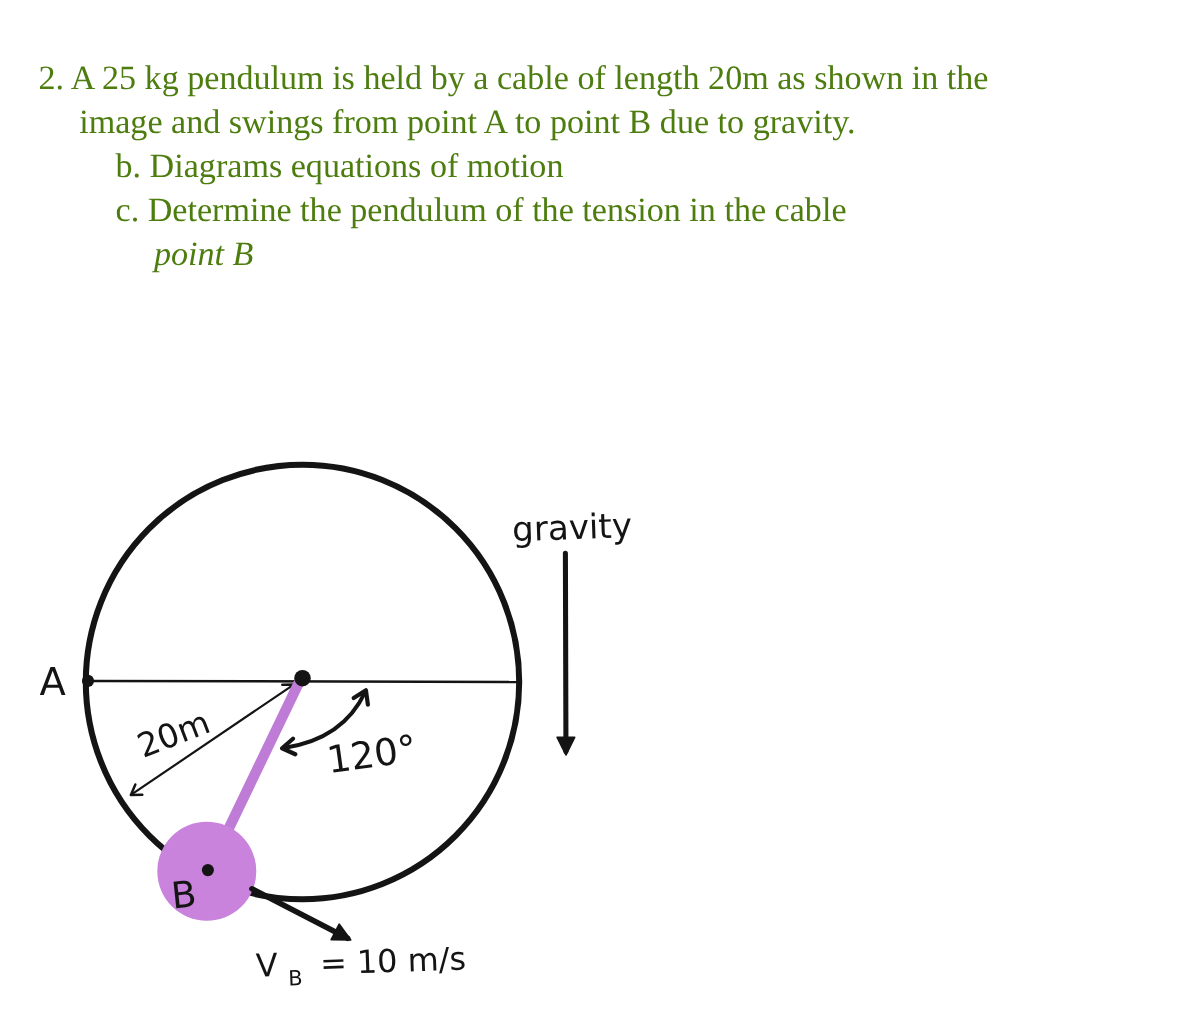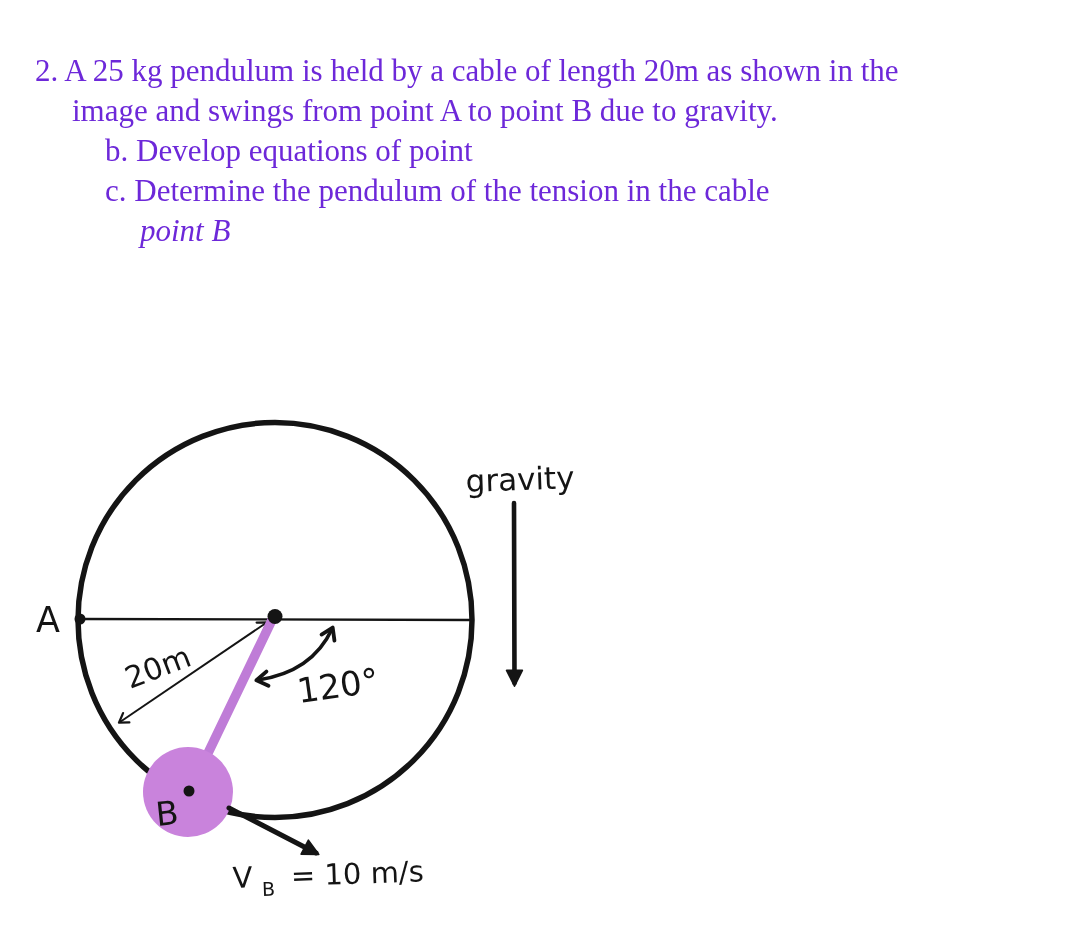--- a/index.html
+++ b/index.html
@@ -7,21 +7,21 @@
     padding: 0;
     background: #ffffff;
   }
   .page {
     position: relative;
     width: 1089px;
     height: 931px;
     background: #ffffff;
     overflow: hidden;
     font-family: "Liberation Serif", serif;
-    color: #6d28d9;
+    color: #4d7c0f;
   }
   .problem {
     position: absolute;
     left: 35px;
     top: 51px;
     font-size: 31px;
     line-height: 40px;
     white-space: nowrap;
   }
   .problem .wrap-line   { margin-left: 37px; font-family: Liberation Serif, serif; }
@@ -39,21 +39,21 @@
   .ink-stroke { stroke: #141414; }
 </style>
 </head>
 <body>
 
 <div class="page">
 
   <div class="problem">
     <div>2. A 25 kg pendulum is held by a cable of length 20m as shown in the</div>
     <div class="wrap-line">image and swings from point A to point B due to gravity.</div>
-    <div class="list-item">b. Develop equations of point</div>
+    <div class="list-item">b. Diagrams equations of motion</div>
     <div class="list-item">c. Determine the pendulum of the tension in the cable</div>
     <div class="wrap-line-2">point B</div>
   </div>
 
   <svg class="diagram-svg" width="1089" height="931" viewBox="0 0 1089 931">
     <defs>
 
       <marker id="ah-small" viewBox="0 0 12 12" refX="8" refY="6" markerWidth="15" markerHeight="15" markerUnits="userSpaceOnUse" orient="auto-start-reverse">
         <path d="M2,1.5 L9,6 L2,10.5" fill="none" stroke="#141414" stroke-width="1.8" stroke-linecap="round" stroke-linejoin="round"></path>
       </marker>

